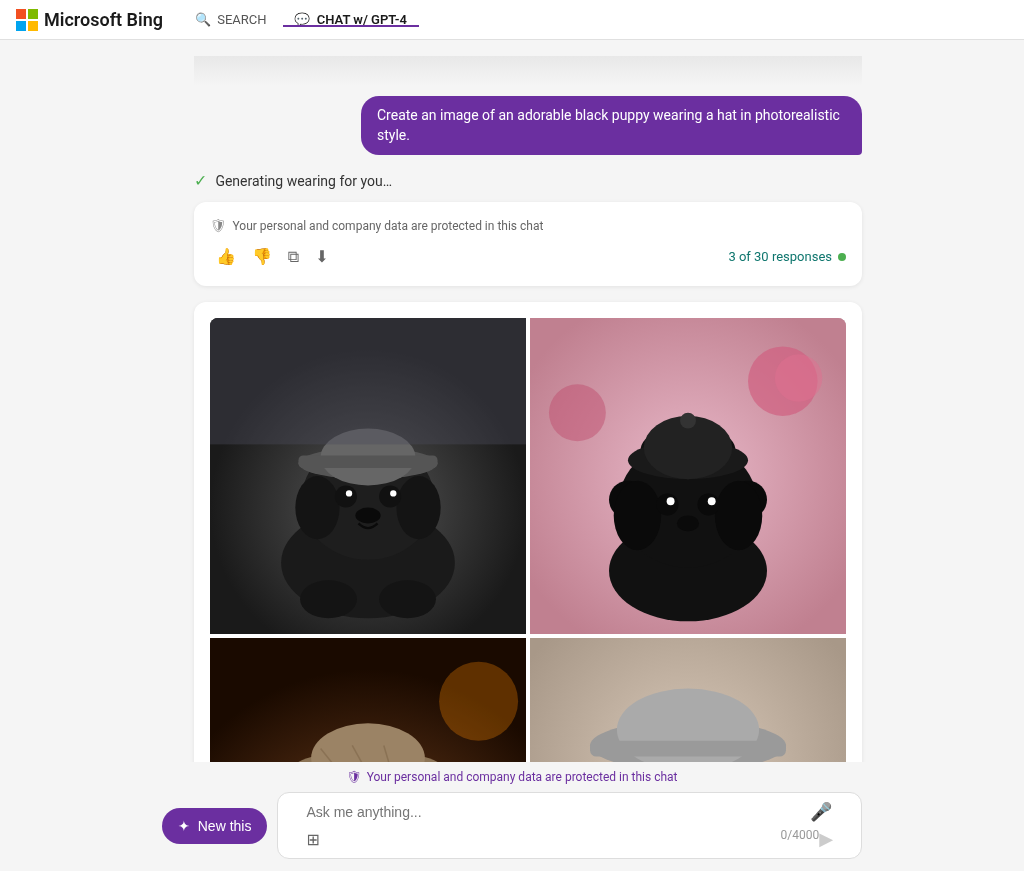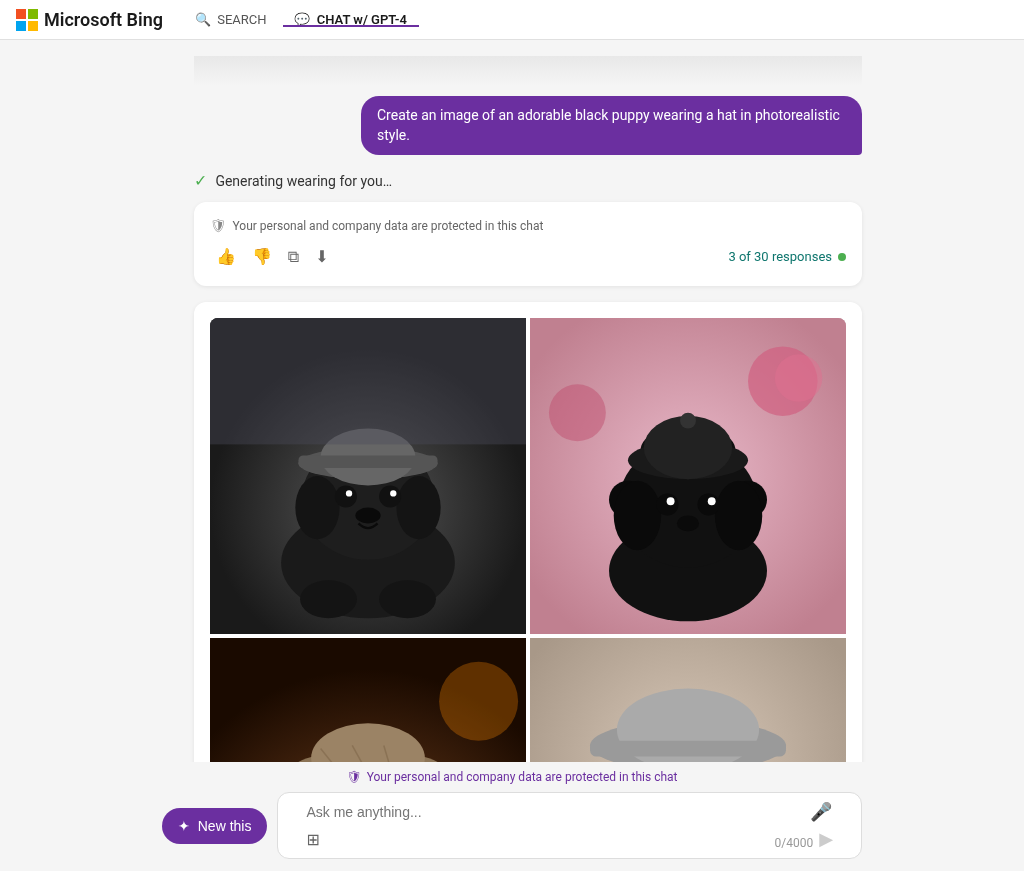--- a/index.html
+++ b/index.html
@@ -290,22 +290,21 @@
     }
     .image-upload-icon {
       font-size: 16px;
       color: #666;
       cursor: pointer;
     }
     .char-count {
       font-size: 12px;
       color: #999;
       display: flex;
-      align-items: flex-end;
-      gap: 6px;
+      align-items: flex-start;
     }
     .send-btn {
       background: none;
       border: none;
       cursor: pointer;
       color: #ccc;
       font-size: 18px;
     }
   </style>
 </head>

